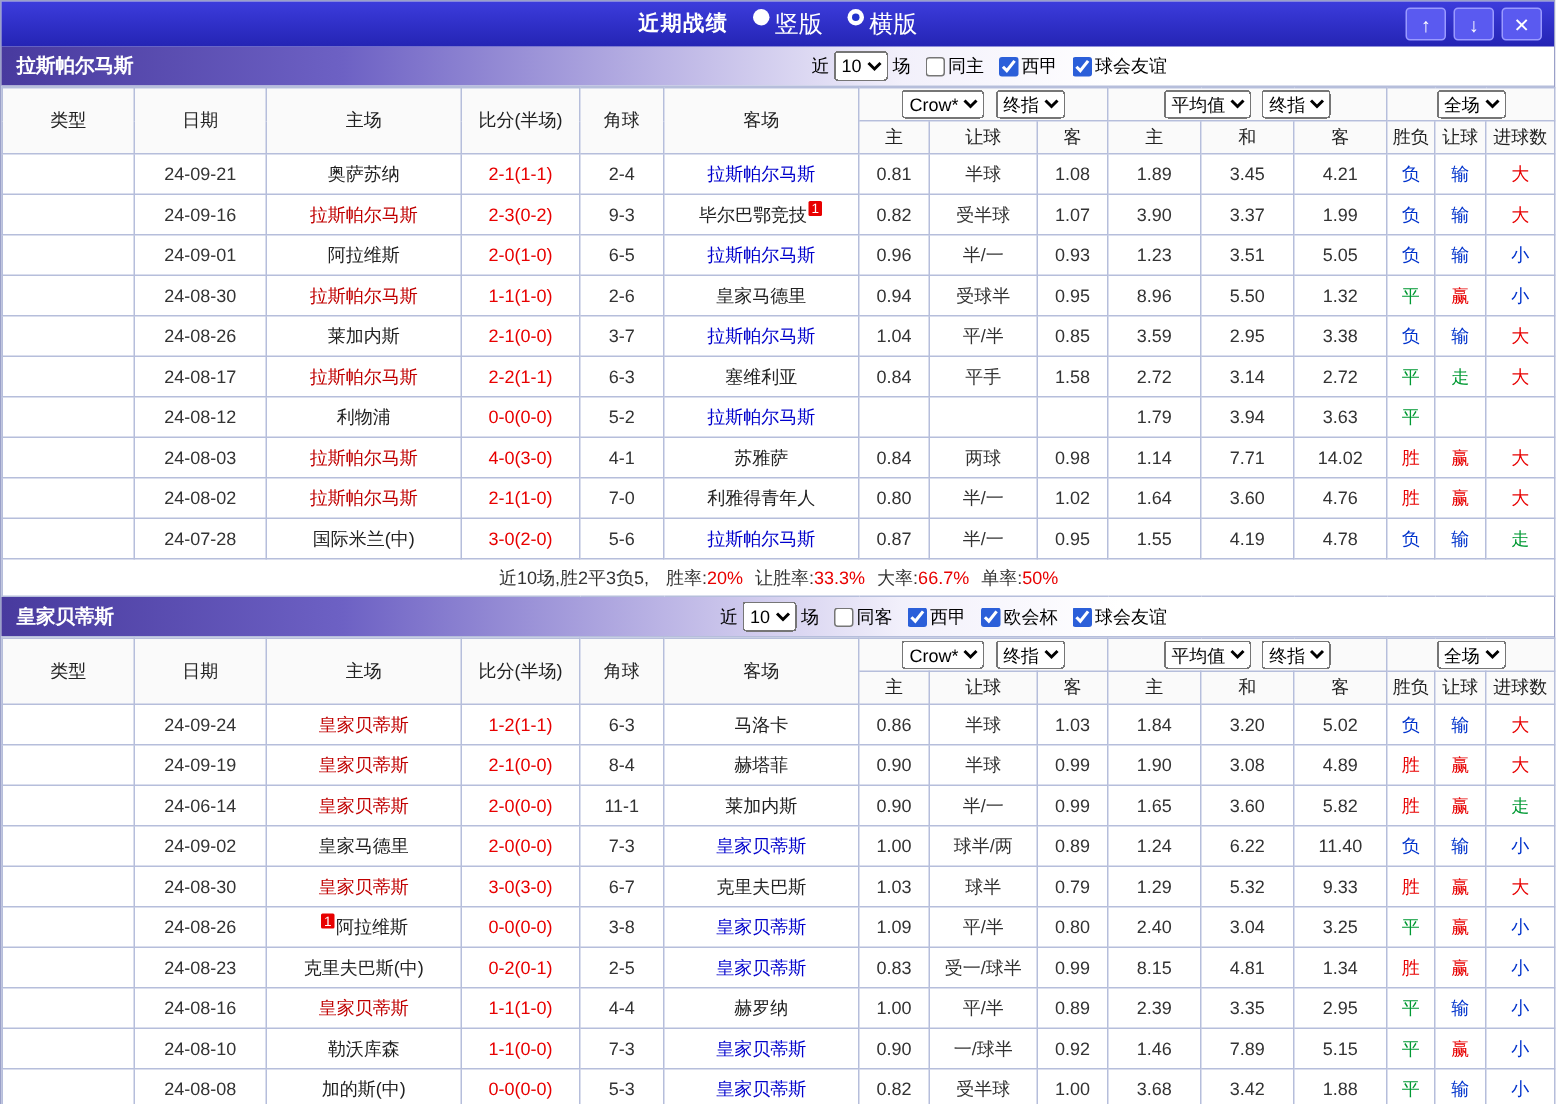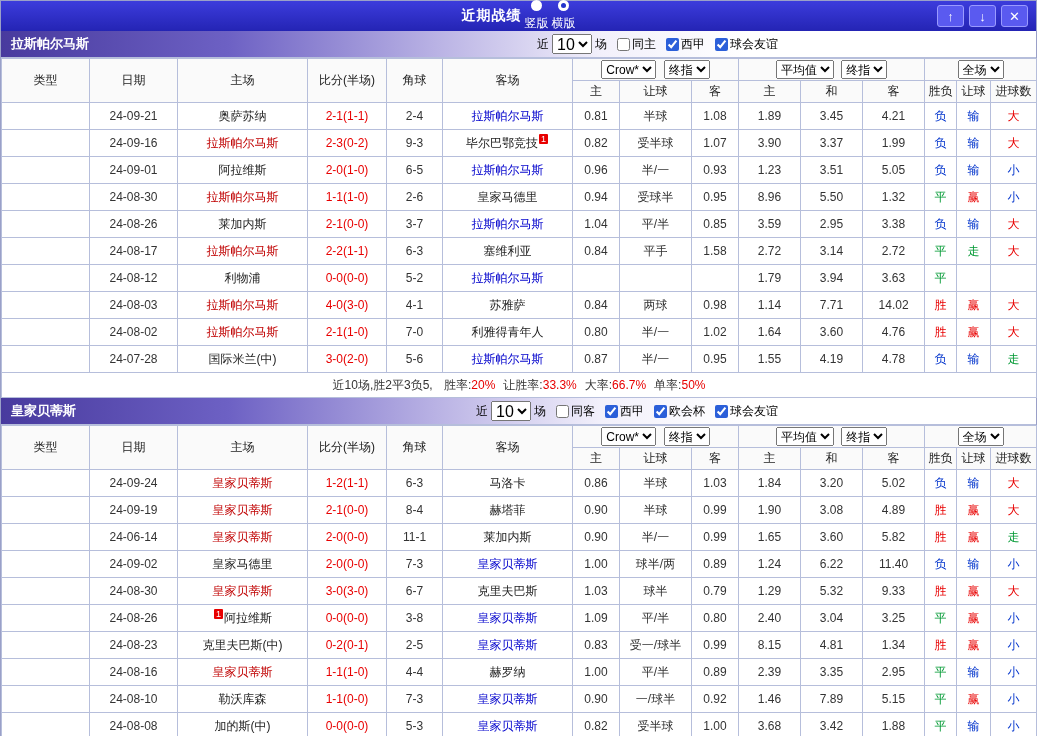--- a/index.html
+++ b/index.html
@@ -6,36 +6,36 @@
   body{
     width:1037px;
     font-family:"Liberation Sans","DejaVu Sans",sans-serif;
     font-size:12px;color:#333;background:#fff;
   }
   .page{width:1037px;border:1px solid #9aa0c8;box-sizing:border-box;background:#fff;}
 
   
   .topbar{height:30px;background:linear-gradient(180deg,#3c3cdc 0%,#2424b4 100%);
     display:flex;align-items:center;position:relative;color:#fff;}
-  .topbar-center{margin:0 auto;display:flex;align-items:center;gap:3px;}
+  .topbar-center{margin:0 auto;display:flex;align-items:center;gap:16px;}
   .main-title{font-size:14px;font-weight:bold;letter-spacing:1px;}
-  .vradio{display:flex;align-items:center;gap:4px;font-size:12px;cursor:pointer;flex-direction:column;}
+  .vradio{display:flex;align-items:flex-start;gap:4px;font-size:16px;cursor:pointer;}
   .rdot{width:11px;height:11px;border-radius:50%;background:#fff;display:inline-block;position:relative;}
   .rdot.checked::after{content:"";position:absolute;left:3px;top:3px;width:5px;height:5px;border-radius:50%;background:#2233cc;}
   .win-btns{position:absolute;right:8px;top:4px;display:flex;gap:5px;}
   .wbtn{width:27px;height:22px;background:#5a5af0;border:1px solid #9a9aff;border-radius:3px;
     color:#fff;font-size:13px;line-height:1;cursor:pointer;padding:0;}
 
   
   .section-bar{height:26px;display:flex;align-items:center;
     background:linear-gradient(90deg,#483a9e 0%,#6d61c4 22%,#b9b2e4 42%,#f2f0fb 58%,#ffffff 72%);
     border-bottom:1px solid #b6bedb;}
   .team-title{color:#fff;font-weight:bold;font-size:13px;padding-left:10px;}
   .filters{margin-left:auto;margin-right:258px;display:flex;align-items:center;gap:3px;color:#000;white-space:nowrap;}
-  .filters select{font-size:16px;height:20px;}
+  .filters select{font-size:12px;height:20px;}
   .filters label{display:flex;align-items:center;cursor:pointer;}
   .filters input{margin:0 2px 0 7px;width:13px;height:13px;accent-color:#2b5fd9;}
 
   
   table.grid{width:1035px;border-collapse:collapse;table-layout:fixed;}
   .grid th,.grid td{border:1px solid #b6bedb;text-align:center;overflow:hidden;white-space:nowrap;padding:0 1px;}
   .grid thead tr{height:22px;}
   .grid thead th{background:#fafafa;font-weight:normal;color:#222;}
   .grid thead select{font-size:12px;height:19px;margin:0 2px;}
   .grid tbody td{height:26px;background:#fff;}

